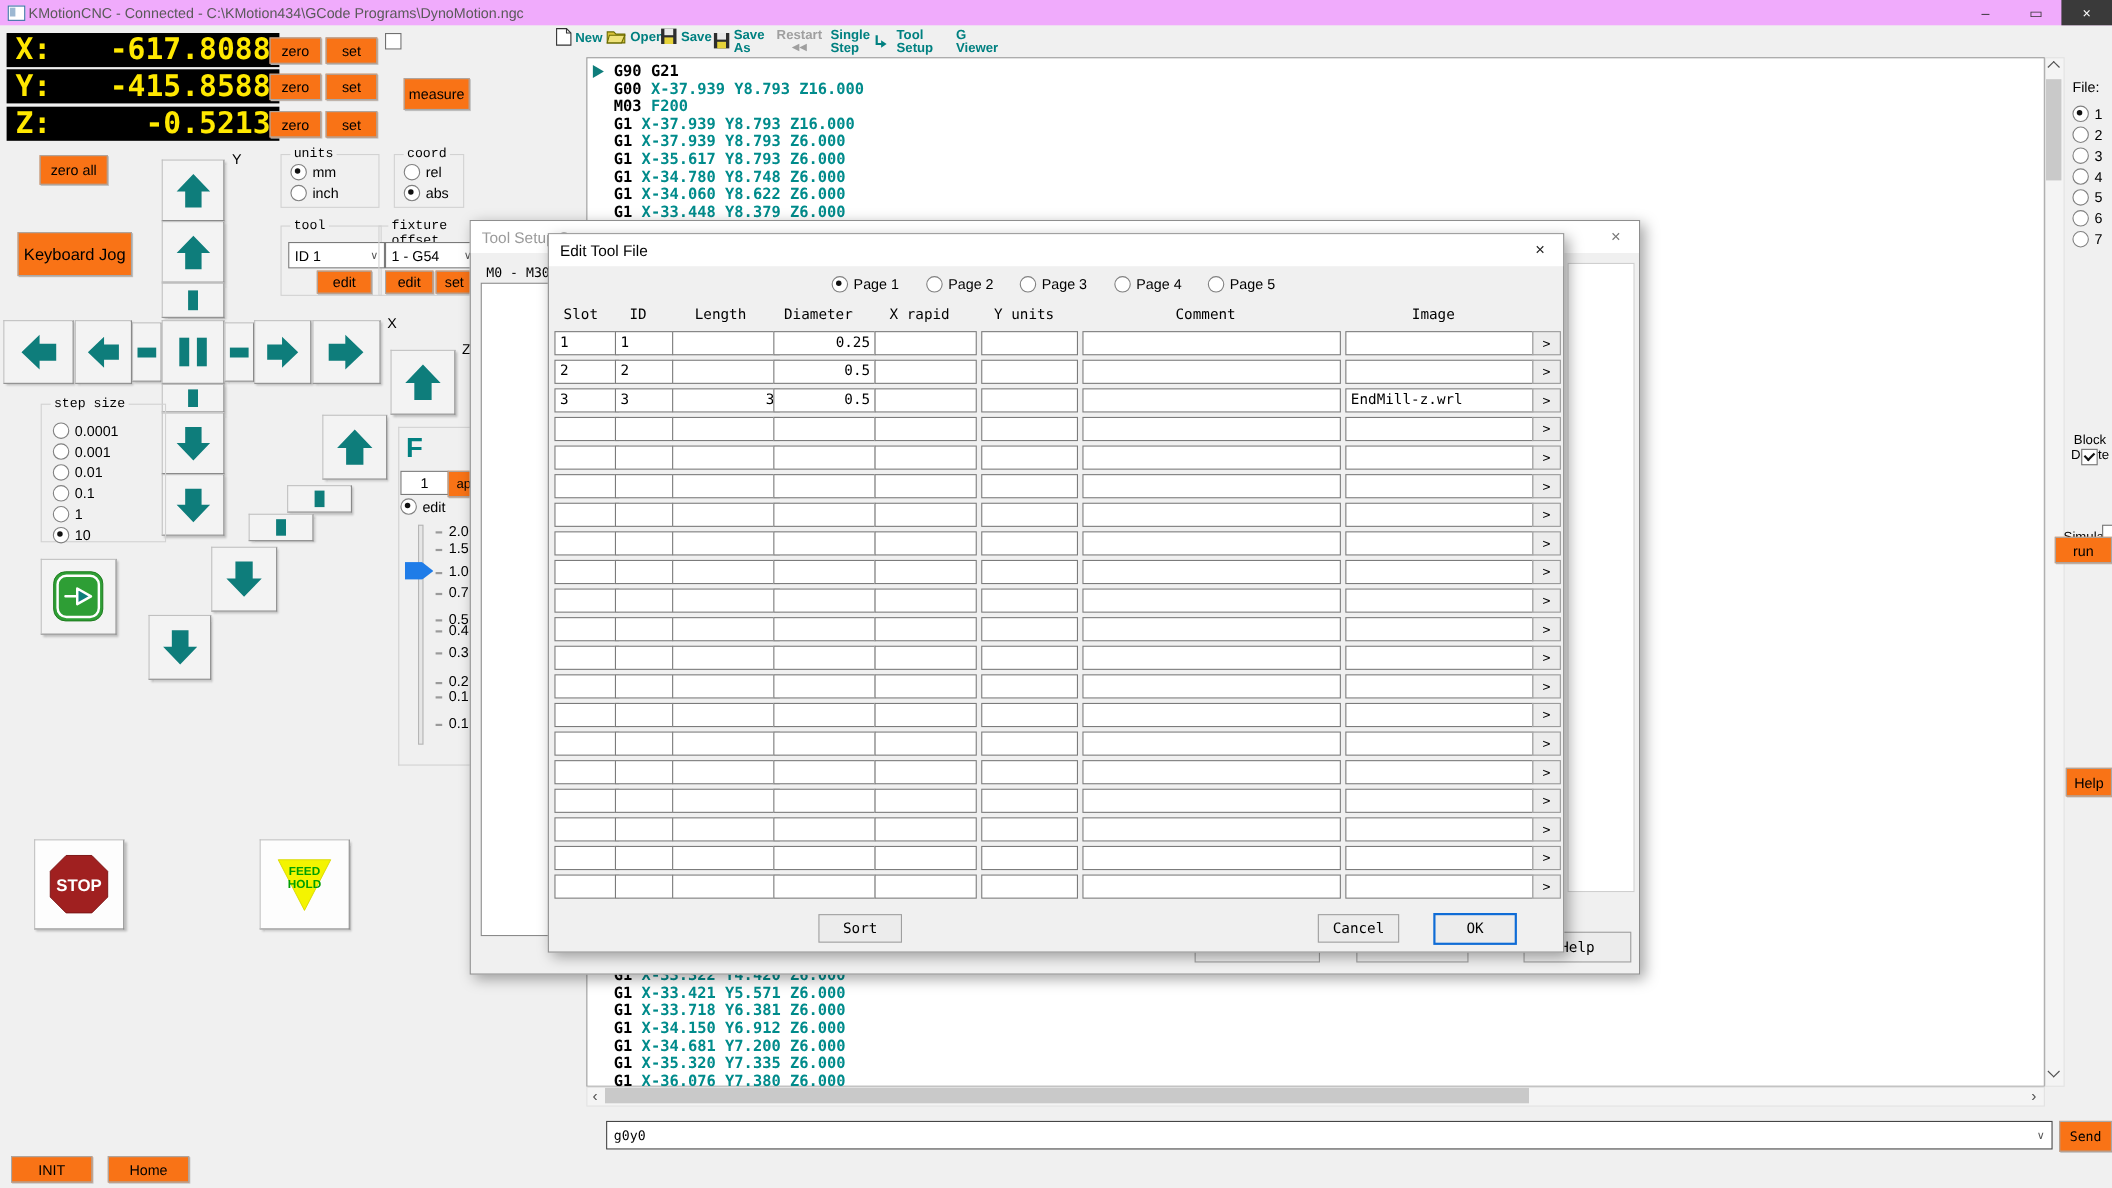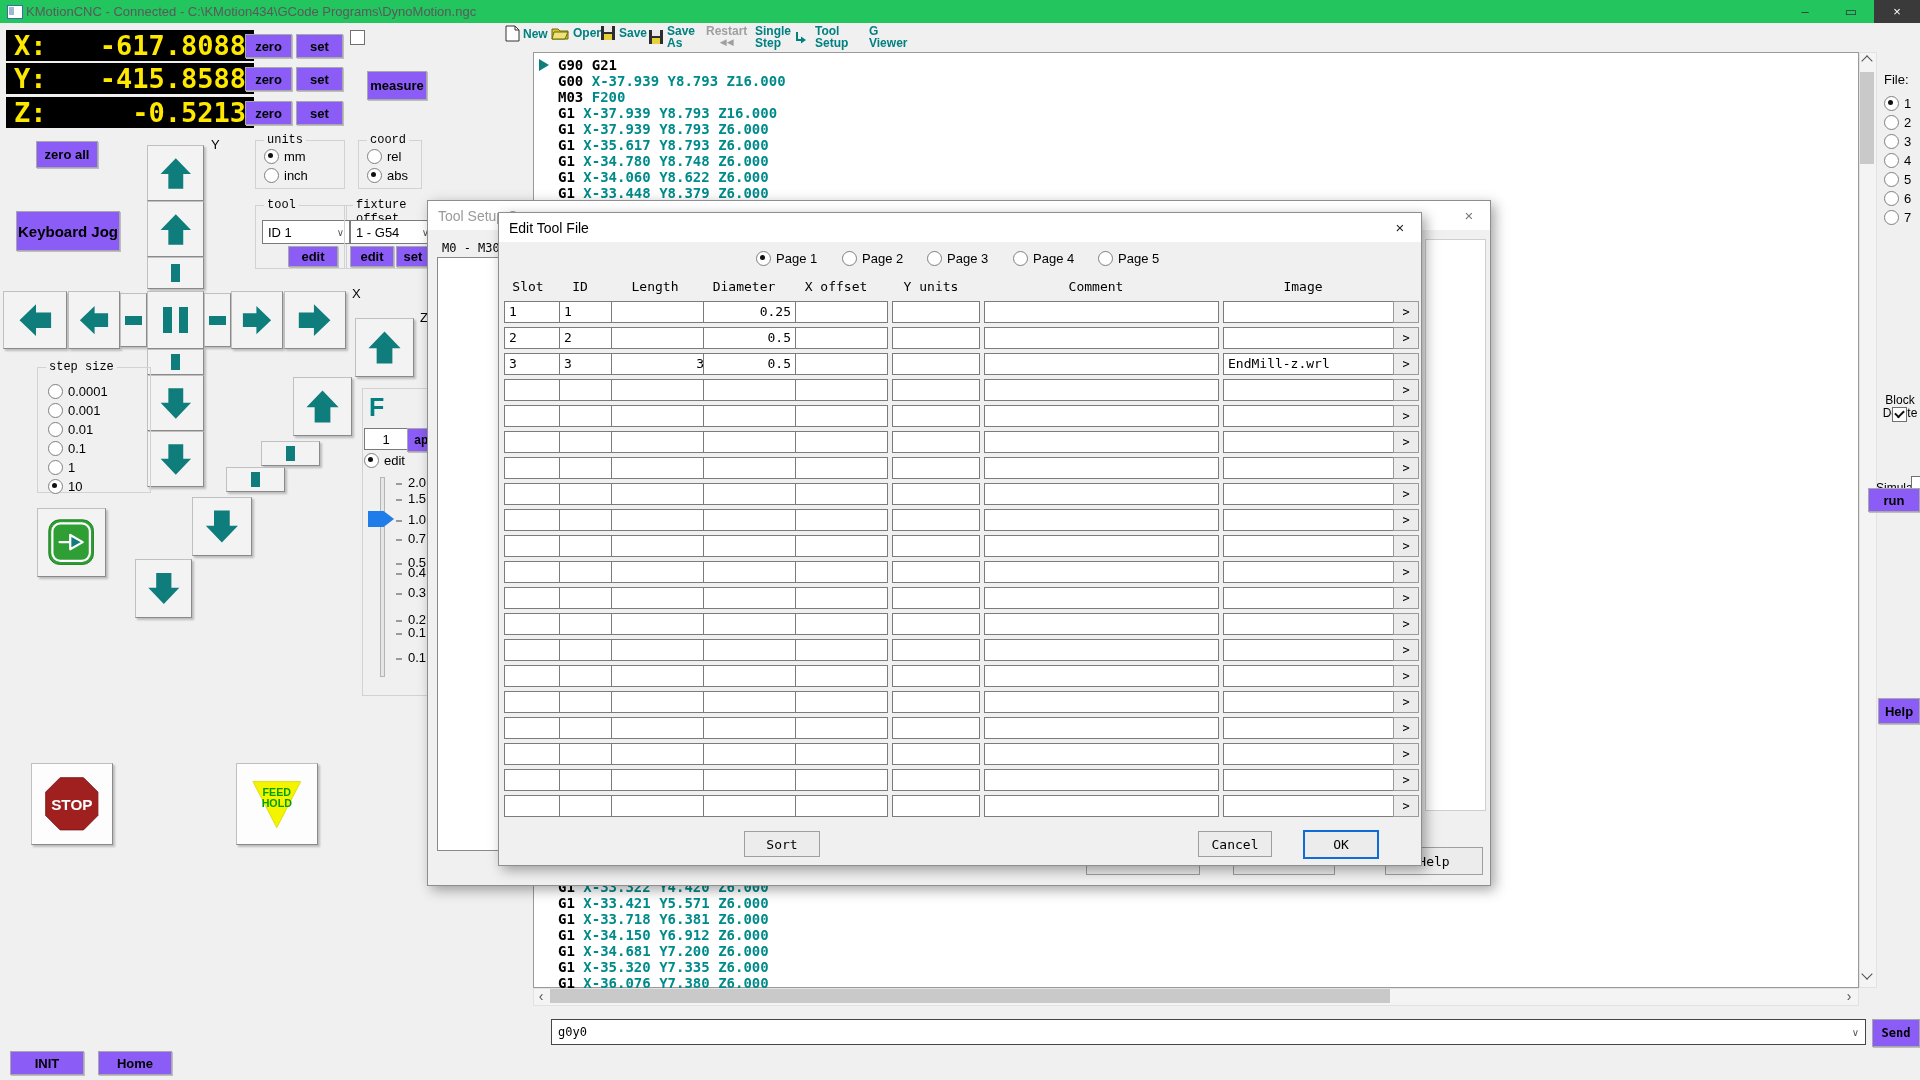--- a/index.html
+++ b/index.html
@@ -1,33 +1,33 @@
 <!DOCTYPE html>
 <html><head>
 <meta charset="utf-8">
 <style>
   html,body{margin:0;padding:0;}
   body{width:1920px;height:1080px;background:#f0f0f0;font-family:"Liberation Sans",sans-serif;position:relative;overflow:hidden;color:#000;}
   .abs{position:absolute;}
   
-  .titlebar{left:0;top:0;width:1920px;height:23px;background:#22c55e;display:flex;align-items:center;}
+  .titlebar{left:0;top:0;width:1920px;height:23px;background:#f0abfc;display:flex;align-items:center;}
   .titletext{margin-left:26px;font-size:13px;color:#5a5a5a;white-space:nowrap;}
   .appicon{position:absolute;left:7px;top:5px;width:14px;height:12px;border:1px solid #3a6ea5;background:#fff;}
   .appicon::after{content:'';position:absolute;left:1px;top:1px;width:5px;height:8px;background:#9db8d2;}
   .wbtn{position:absolute;top:0;width:46px;height:23px;display:flex;align-items:center;justify-content:center;font-size:13px;color:#333;}
   .wbtn.close{background:#3a3a3a;color:#fff;}
   
   .tb-item{position:absolute;top:25px;display:flex;align-items:center;gap:3px;cursor:default;}
   .tb-label{white-space:pre-line;font-weight:bold;color:#008080;font-size:12px;line-height:12px;}
   .tb-label.disabled{color:#9f9f9f;}
   .tb-arrows{color:#9f9f9f;font-size:9px;line-height:9px;text-align:center;}
   
   .dro{background:#000;color:#ffe800;font-family:"DejaVu Sans Mono",monospace;font-weight:bold;font-size:27px;display:flex;justify-content:space-between;align-items:center;padding:0 8px;}
   
-  .btn{background:#8b5cf6;border:1px solid #a8a8a8;box-shadow:1px 1px 0 #bdbdbd;display:flex;align-items:center;justify-content:center;font-size:13px;color:#000;font-weight:bold;}
+  .btn{background:#f97316;border:1px solid #a8a8a8;box-shadow:1px 1px 0 #bdbdbd;display:flex;align-items:center;justify-content:center;font-size:13px;color:#000;}
   .jogbtn{background:#f3f3f3;border:1px solid #c0c0c0;border-right-color:#8a8a8a;border-bottom-color:#8a8a8a;box-shadow:2px 2px 2px rgba(0,0,0,.22);display:flex;align-items:center;justify-content:center;}
   .jogbtn svg{width:72%;height:72%;}
   .jogbtn svg path{fill:#0e7d7b;}
   .rot-down{transform:rotate(180deg);} .rot-left{transform:rotate(-90deg);} .rot-right{transform:rotate(90deg);}
   .bar-v{width:9px;height:22px;background:#0e7d7b;} .bar-h{width:17px;height:9px;background:#0e7d7b;}
   .pause{display:flex;gap:7px;} .pause div{width:9px;height:26px;background:#0e7d7b;}
   
   .groupbox{border:1px solid #d2d2d2;position:absolute;}
   .gb-legend{position:absolute;top:-8px;left:8px;background:#f0f0f0;padding:0 3px;font-size:12px;font-family:Liberation Mono, monospace;}
   .radio-item{position:absolute;display:flex;gap:5px;align-items:center;font-size:13px;white-space:nowrap;}
@@ -516,21 +516,21 @@
       <div class="radio-item" style="left: 599px; top: 38px;">
         <span class="radio"></span>
         <span>Page 5</span>
       </div>
     </div>
   <div id="col-headers">
       <span class="colhdr" style="left: 29px; top: 66px;">Slot</span>
       <span class="colhdr" style="left: 81px; top: 66px;">ID</span>
       <span class="colhdr" style="left: 156px; top: 66px;">Length</span>
       <span class="colhdr" style="left: 245px; top: 66px;">Diameter</span>
-      <span class="colhdr" style="left: 337px; top: 66px;">X offset</span>
+      <span class="colhdr" style="left: 337px; top: 66px;">X rapid</span>
       <span class="colhdr" style="left: 432px; top: 66px;">Y units</span>
       <span class="colhdr" style="left: 597px; top: 66px;">Comment</span>
       <span class="colhdr" style="left: 804px; top: 66px;">Image</span>
     </div>
   <div id="tool-rows">
       <div class="cellbox" style="left: 5px; top: 88px; width: 49px; text-align: left;">1</div>
       <div class="cellbox" style="left: 60px; top: 88px; width: 43px; text-align: left;">1</div>
       <div class="cellbox" style="left: 112px; top: 88px; width: 88px; text-align: right;"></div>
       <div class="cellbox" style="left: 204px; top: 88px; width: 83px; text-align: right;">0.25</div>
       <div class="cellbox" style="left: 296px; top: 88px; width: 83px; text-align: left;"></div>

